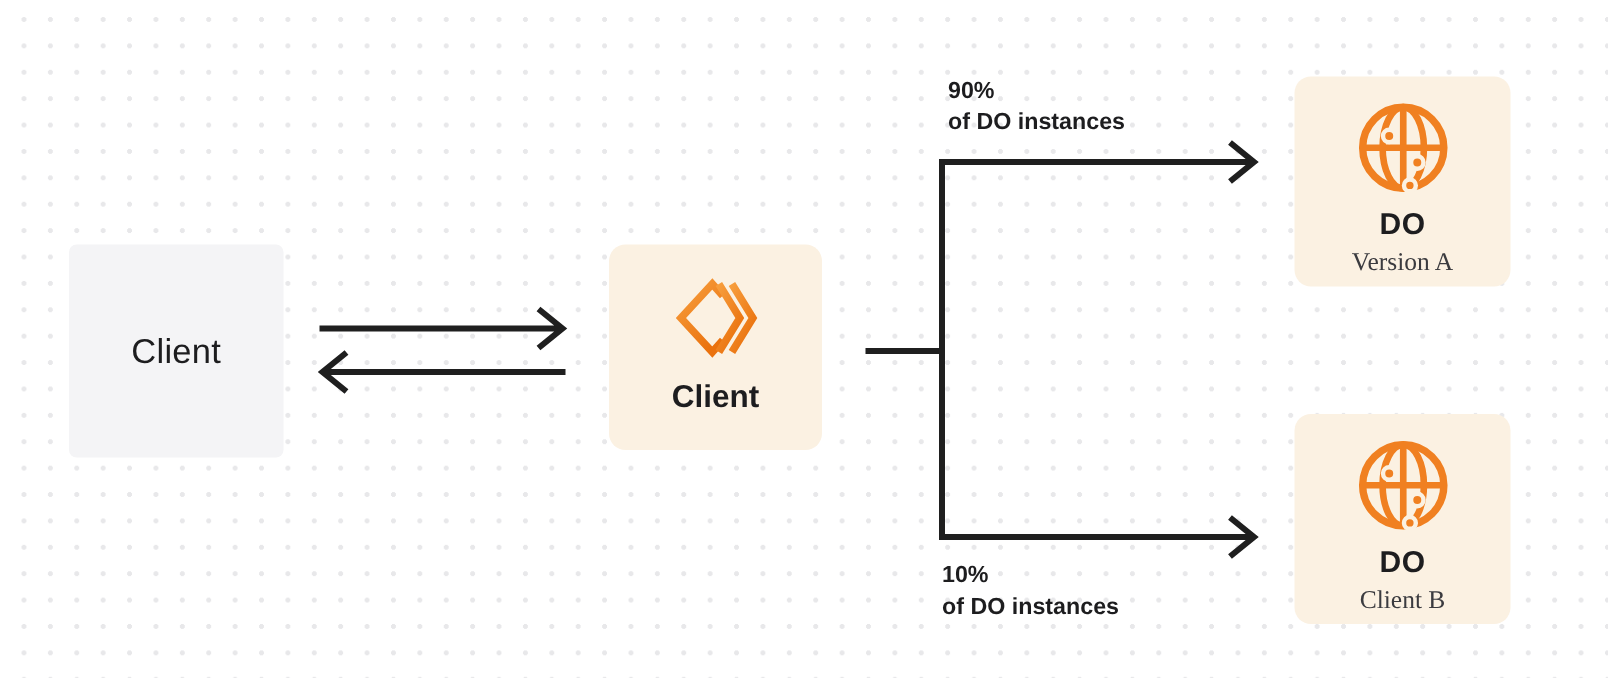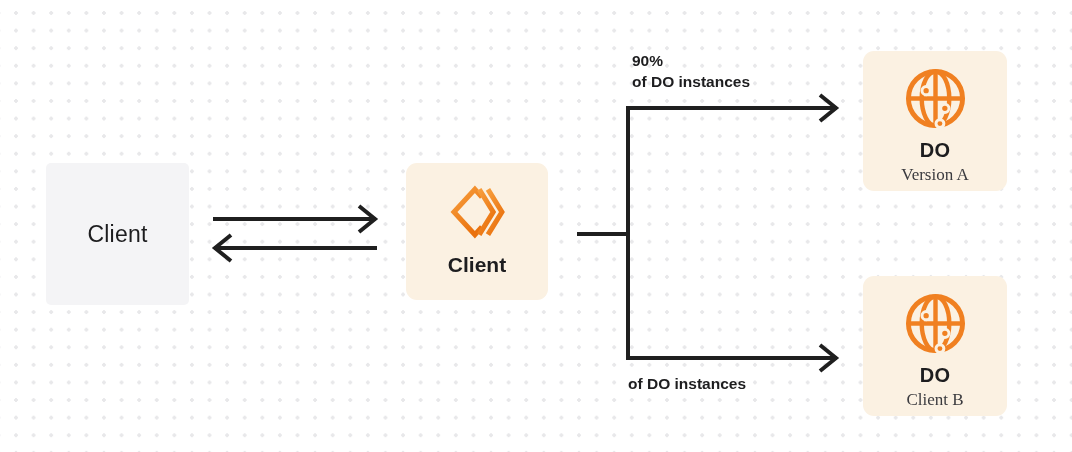--- a/index.html
+++ b/index.html
@@ -122,16 +122,17 @@
     <div class="title">DO</div>
     <div class="subtitle">Client B</div>
   </div>
 
   <div class="edge-label edge-label-top">
     <div>90%</div>
     <div>of DO instances</div>
   </div>
 
   <div class="edge-label edge-label-bottom">
+    <div>10%</div>
     <div>of DO instances</div>
   </div>
 
 </div>
 
 </body></html>

